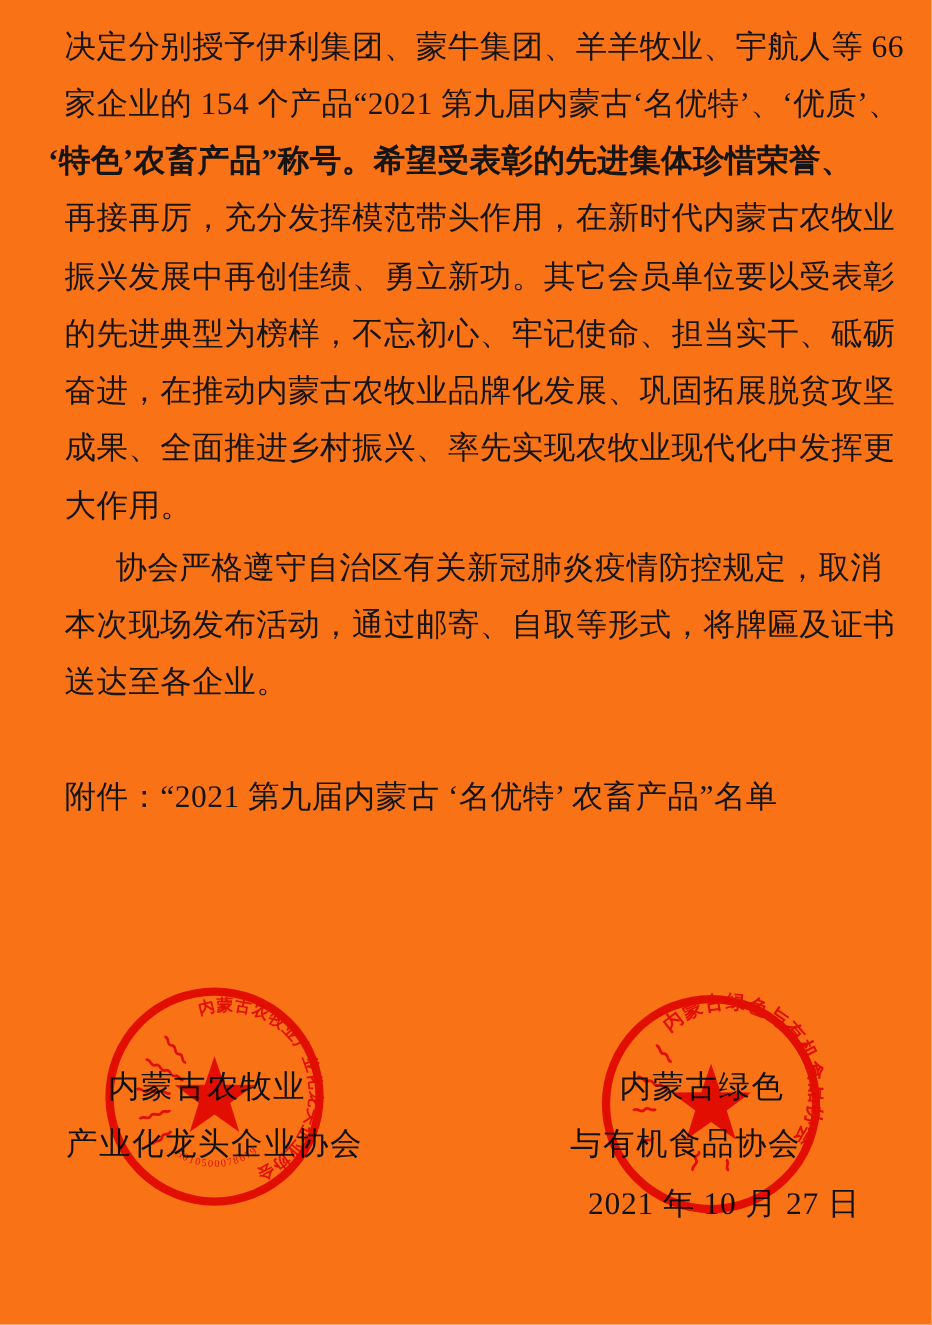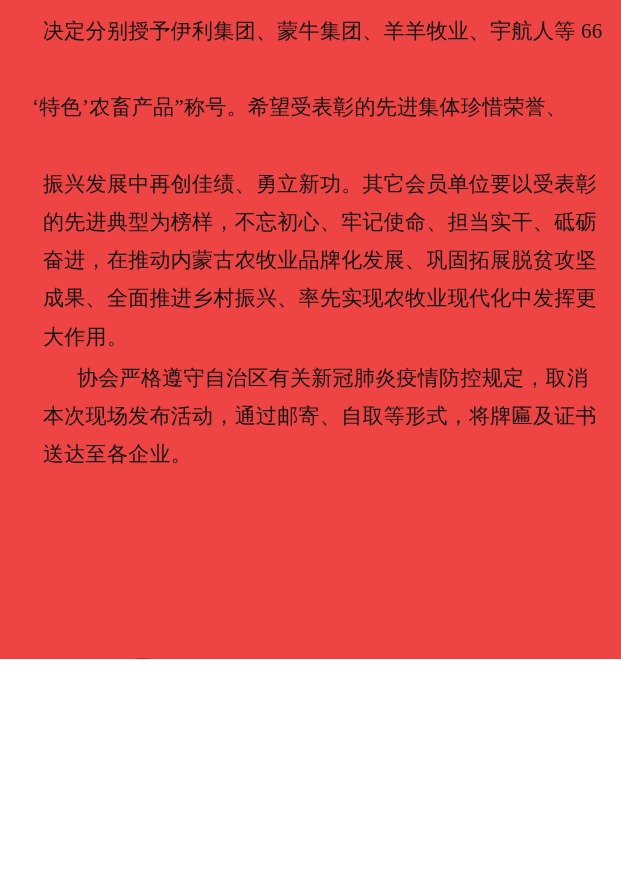--- a/index.html
+++ b/index.html
@@ -1,33 +1,33 @@
 <!DOCTYPE html>
 <html><head>
 <meta charset="utf-8">
 <style>
   html,body{margin:0;padding:0;}
   .page{
     position:relative;
-    width:621px;height:659px;
-    background:#ef4444;
+    width:621px;height:883px;
+    background:#f97316;
     overflow:hidden;
     font-family:"Liberation Serif","DejaVu Serif",serif;
     color:#151515;
   }
   .bodyline{
     position:absolute;
     left:43px;
     width:545px;
     font-size:21px;
     line-height:27px;
     white-space:nowrap;
     letter-spacing:0.3px;
   }
-  .hang{left:32px;}
+  .hang{left:32px;font-weight:bold;}
   .indent{text-indent:34px;}
   .sig{
     position:absolute;
     font-size:21px;
     line-height:24px;
     white-space:nowrap;
     color:#111111;
     z-index:2;
     letter-spacing:1px;
   }
@@ -43,29 +43,32 @@
   .seal text{fill:#e7150d;font-family:"Liberation Serif","DejaVu Serif",serif;}
   .arc-cn{font-weight:bold;}
   .serial{font-size:7px;letter-spacing:1px;}
 </style>
 </head>
 <body>
 
 <div class="page">
 
   <div class="bodyline" style="top:18px">决定分别授予伊利集团、蒙牛集团、羊羊牧业、宇航人等 66</div>
+  <div class="bodyline" style="top:56px">家企业的 154 个产品“2021 第九届内蒙古‘名优特’、‘优质’、</div>
   <div class="bodyline hang" style="top:94px">‘特色’农畜产品”称号。希望受表彰的先进集体珍惜荣誉、</div>
+  <div class="bodyline" style="top:132px">再接再厉，充分发挥模范带头作用，在新时代内蒙古农牧业</div>
   <div class="bodyline" style="top:209px">的先进典型为榜样，不忘初心、牢记使命、担当实干、砥砺</div>
   <div class="bodyline" style="top:171px">振兴发展中再创佳绩、勇立新功。其它会员单位要以受表彰</div>
   <div class="bodyline" style="top:285px">成果、全面推进乡村振兴、率先实现农牧业现代化中发挥更</div>
   <div class="bodyline" style="top:247px">奋进，在推动内蒙古农牧业品牌化发展、巩固拓展脱贫攻坚</div>
   <div class="bodyline" style="top:324px">大作用。</div>
   <div class="bodyline indent" style="top:365px">协会严格遵守自治区有关新冠肺炎疫情防控规定，取消</div>
   <div class="bodyline" style="top:403px">本次现场发布活动，通过邮寄、自取等形式，将牌匾及证书</div>
   <div class="bodyline" style="top:441px">送达至各企业。</div>
+  <div class="bodyline" style="top:518px">附件：“2021 第九届内蒙古 ‘名优特’ 农畜产品”名单</div>
 
   <div class="sig" style="left:72px;top:712px">内蒙古农牧业</div>
   <div class="sig" style="left:44px;top:750px">产业化龙头企业协会</div>
   <div class="sig" style="left:413px;top:712px">内蒙古绿色</div>
   <div class="sig" style="left:380px;top:750px">与有机食品协会</div>
   <div class="sig" style="left:392px;top:790px;letter-spacing:0.5px">2021 年 10 月 27 日</div>
 
   <svg class="seal" style="left:68px;top:656px" viewBox="0 0 150 150">
     <defs>
       <path id="arcL" d="M65.4,20.8 A55,55 0 1 1 93.8,126.7"></path>

